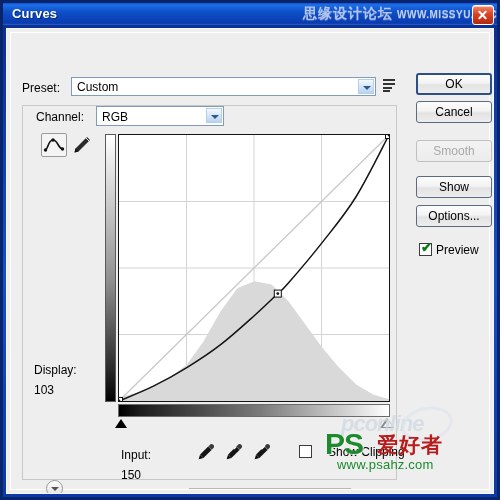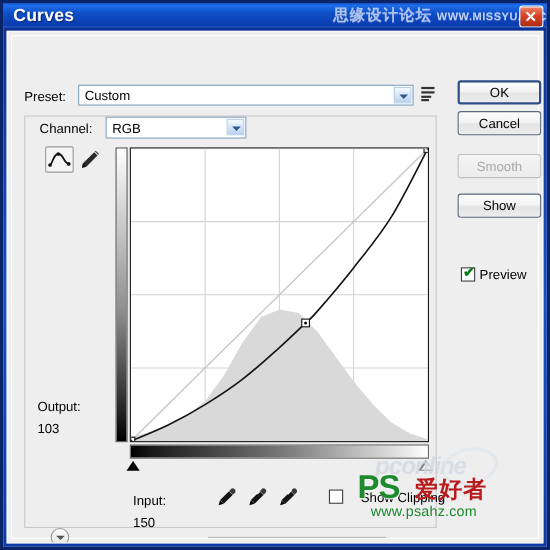--- a/index.html
+++ b/index.html
@@ -17,21 +17,21 @@
     background:#ece9d8;
     background:linear-gradient(180deg,#0b2d8f 0%,#1450c8 55%,#0b3aa8 100%);
   }
   .titlebar{
     position:absolute;left:0;top:0;right:0;height:22px;
     background:linear-gradient(180deg,#0c4fd6 0%,#1d6fe8 8%,#0f4fc8 40%,#0a3bb0 92%,#2a63c8 100%);
     overflow:hidden;
   }
   .title-text{
     position:absolute;left:9px;top:3px;
-    color:#ffffff;font-size:16px;font-weight:bold;
+    color:#ffffff;font-size:13px;font-weight:bold;
     letter-spacing:.2px;
     text-shadow:1px 1px 1px rgba(0,0,0,.45);
     white-space:nowrap;
   }
   .wm-title{
     position:absolute;top:2px;left:300px;
     white-space:nowrap;font-size:13px;font-weight:bold;
     color:#b9c9ef;opacity:.9;
     text-shadow:0 1px 0 rgba(255,255,255,.25);
   }
@@ -326,21 +326,21 @@
         </svg>
       </div>
       <div class="hgrad-wrap">
         <div class="hgrad"></div>
         <div class="tri tri-black"></div>
         <div class="tri-white-outline"></div>
         <div class="tri-white-fill"></div>
       </div>
     </div>
 
-    <div class="lbl output-label">Output:</div>
+    <div class="lbl output-label">Display:</div>
     <div class="lbl output-val">103</div>
     <div class="lbl input-label">Input:</div>
     <div class="lbl input-val">150</div>
 
     <div class="drop drop1">
       <svg width="22" height="22" viewBox="0 0 22 22">
         <path d="M15.5,3.2 a2.6,2.6 0 0 1 3.4,3.4 l-2.2,2.1 -3.3,-3.3 Z" fill="#3a3a3a"></path>
         <path d="M13.2,5.6 l3.3,3.3 -8.1,8.0 -3.3,-3.3 Z" fill="#141414"></path>
         <path d="M5.0,13.7 l3.3,3.3 -4.6,1.3 Z" fill="#000"></path>
       </svg>
@@ -365,20 +365,21 @@
     <div class="clip-box"></div>
     <div class="lbl clip-label">Show Clipping</div>
 
     <div class="cdo-btn"></div>
     <div class="cdo-rule"></div>
 
     <div class="btn default btn-ok">OK</div>
     <div class="btn btn-cancel">Cancel</div>
     <div class="btn disabled btn-smooth">Smooth</div>
     <div class="btn btn-auto">Show</div>
+    <div class="btn btn-options">Options...</div>
 
     <div class="preview-box">
       <span class="preview-check">✔</span>
     </div>
     <div class="lbl preview-label">Preview</div>
 
     <div class="wm-ps">
       <div class="wm-pconline">pconline</div>
       <div class="wm-ring"></div>
       <div class="wm-ps-main">PS</div>

